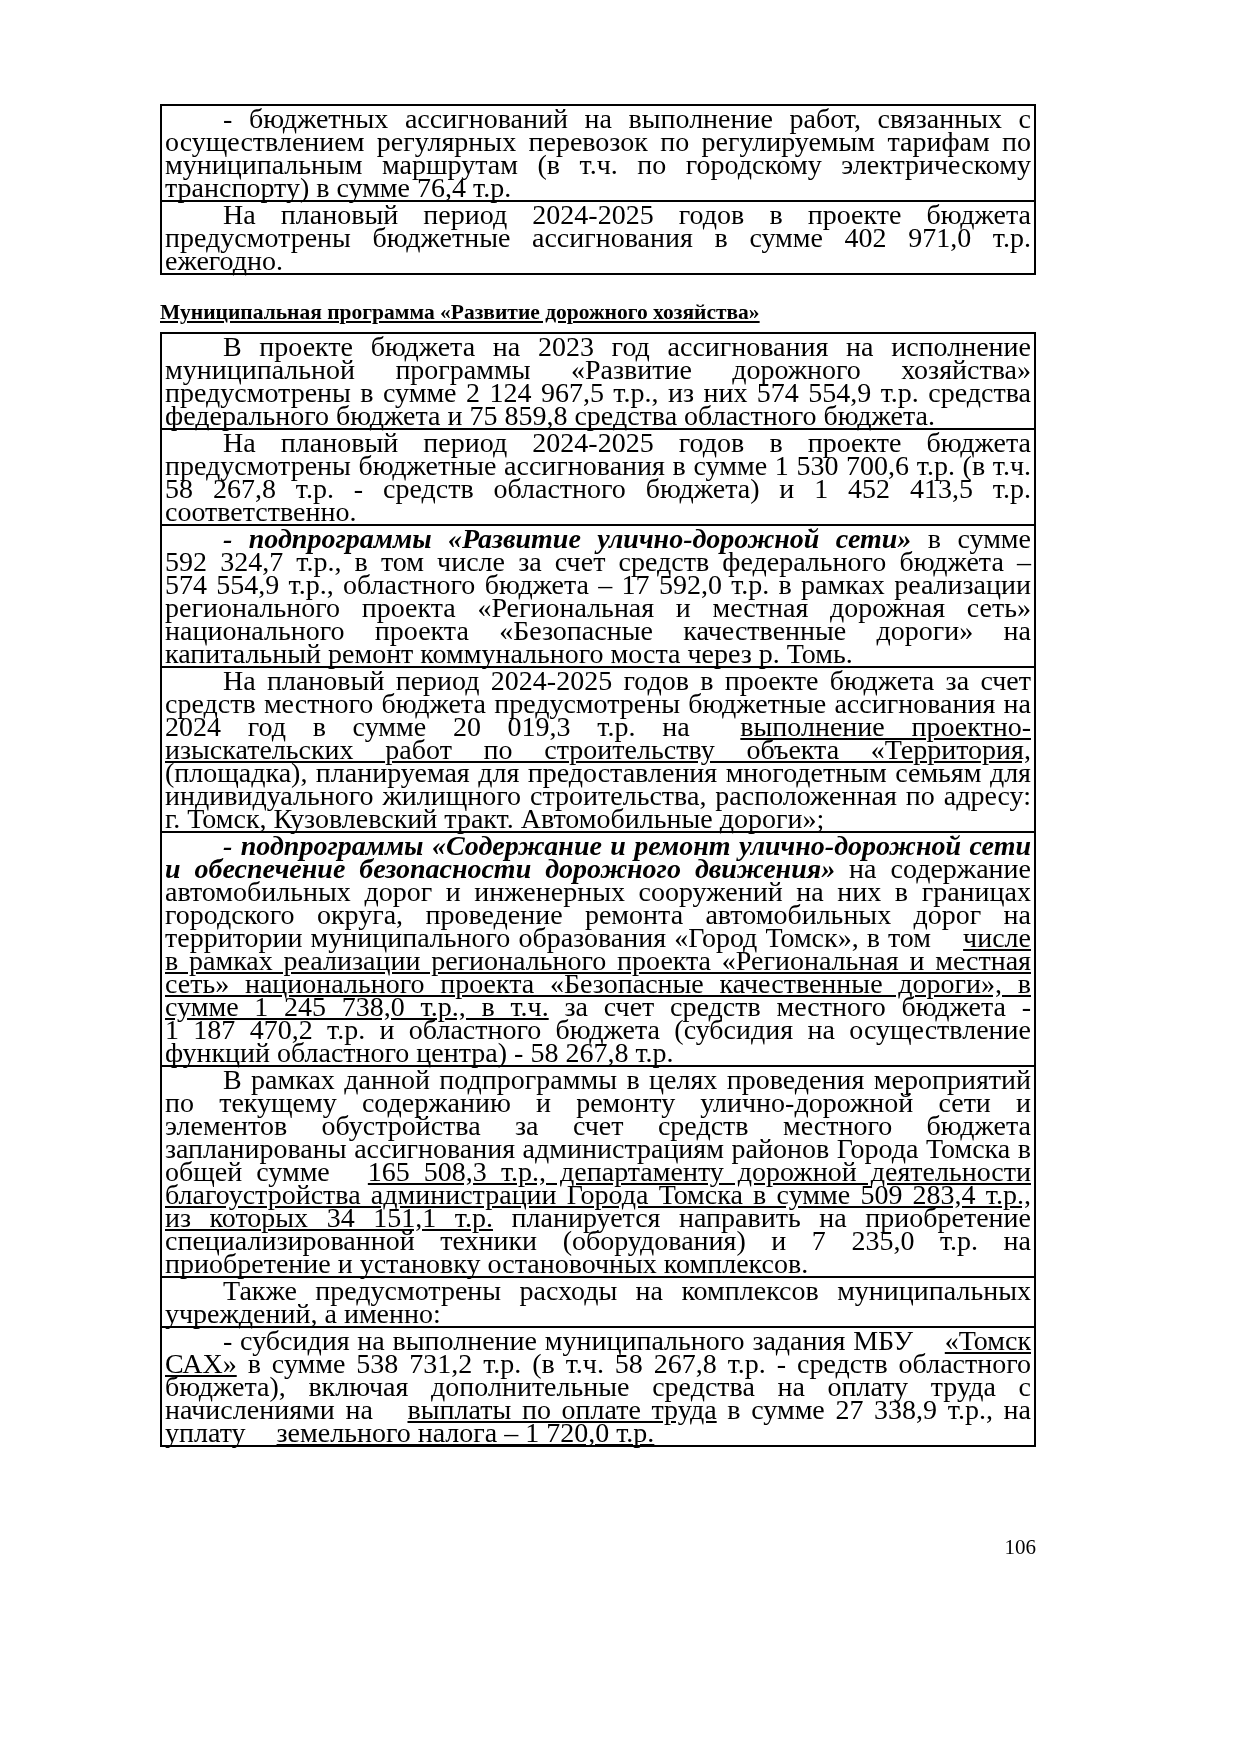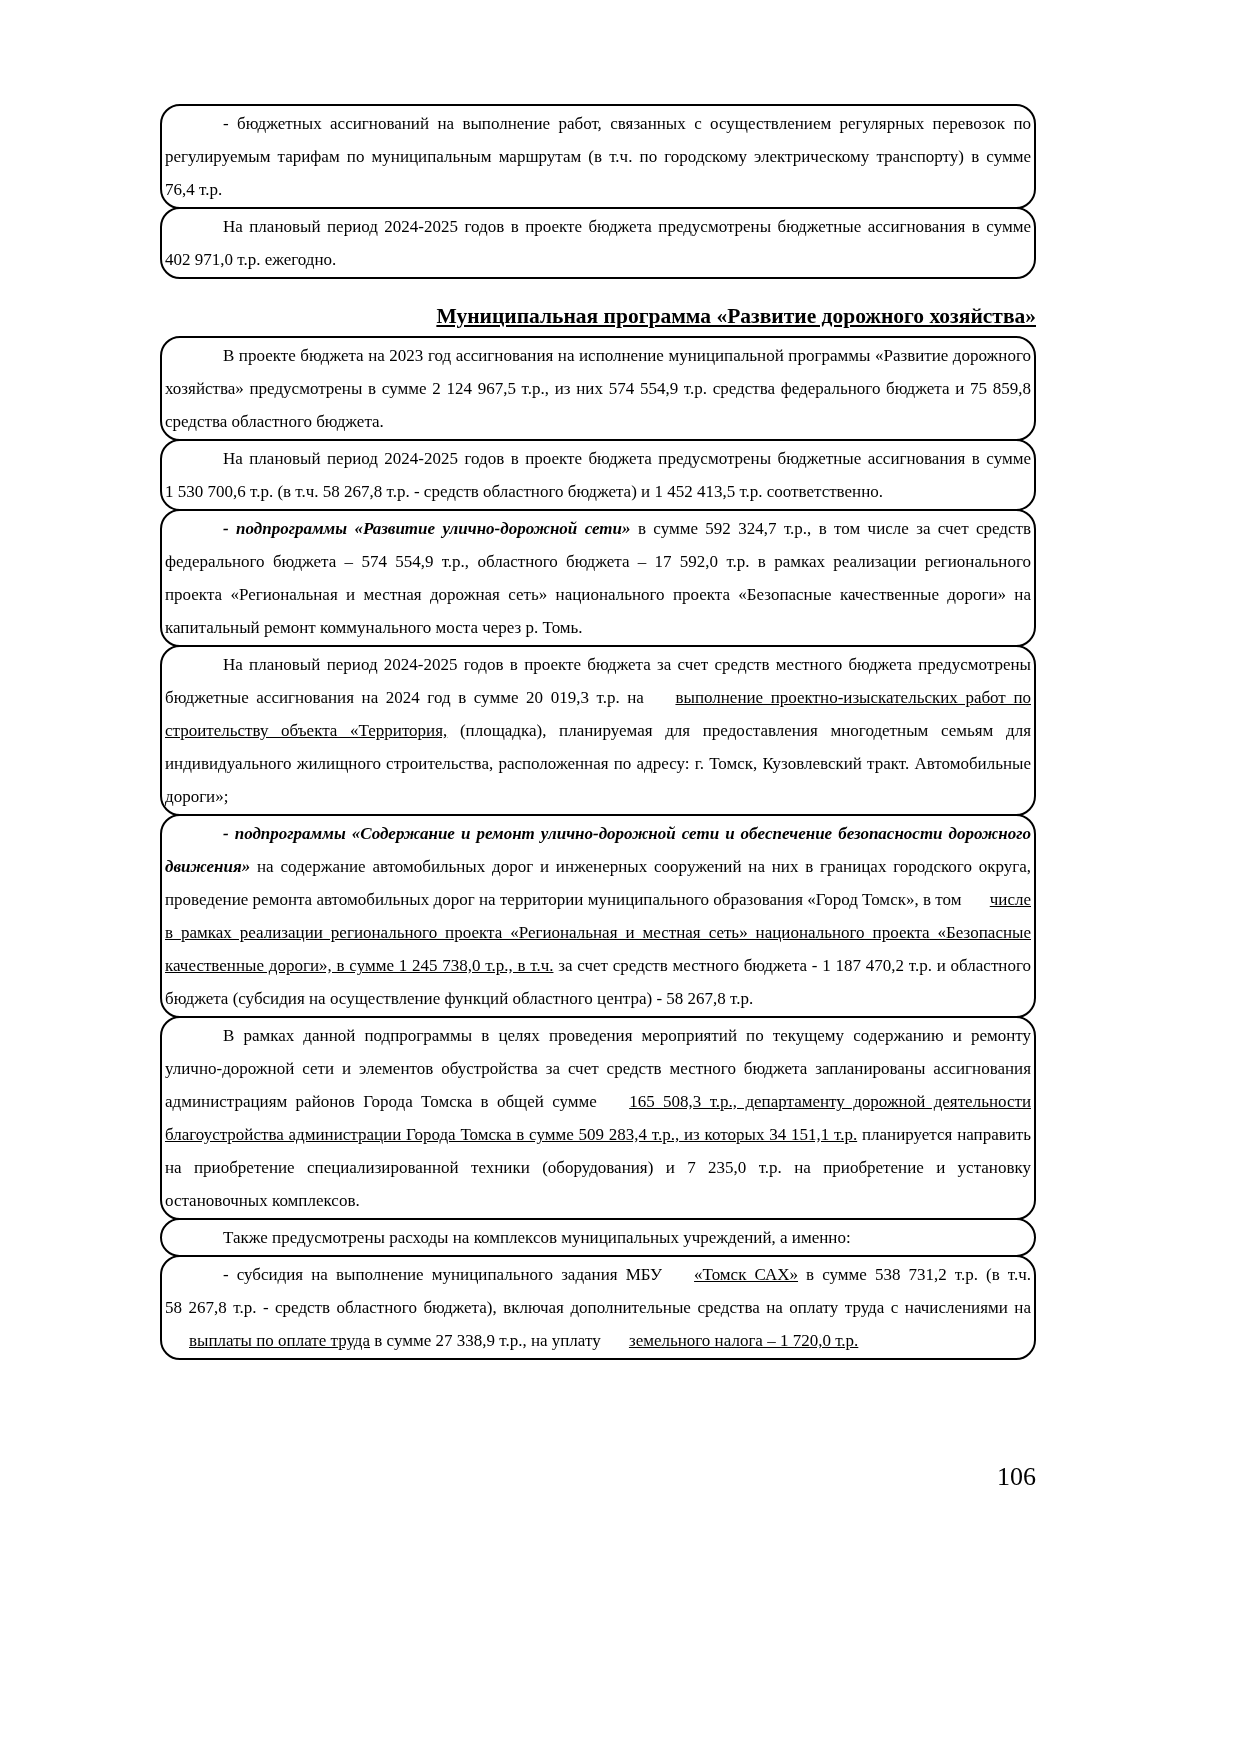--- a/index.html
+++ b/index.html
@@ -13,49 +13,48 @@
     position: relative;
     overflow: hidden;
   }
   .content {
     position: absolute;
     left: 160px;
     top: 106px;
     width: 876px;
   }
   .para {
-    font-size: 17px;
-    line-height: 33px;
+    font-size: 28px;
+    line-height: 23px;
     text-align: justify;
     text-indent: 58px;
-    border-radius: 20px;
   }
   .para.boxed {
     border: 2px solid #000000;
     margin-top: -2px;
     padding: 1px 3px;
   }
   .heading {
-    text-align: right;
+    text-align: left;
     text-indent: 0;
     margin: 24px 0 8px 0;
     font-size: 21.5px;
     line-height: 27px;
     font-weight: bold;
   }
   .heading-text { text-decoration: underline; }
   .bi { font-weight: bold; font-style: italic; }
   .u  { text-decoration: underline; margin-left: 24px; }
   .page-number {
     position: absolute;
     left: 160px;
-    top: 1464px;
+    top: 1534px;
     width: 876px;
     text-align: right;
-    font-size: 26px;
+    font-size: 21px;
     line-height: 26px;
   }
 </style>
 </head>
 <body>
 
 <div class="page-root">
   <div class="content" id="doc-content">
       <div class="para boxed"><span class="">- бюджетных ассигнований на выполнение работ, связанных с осуществлением регулярных перевозок по регулируемым тарифам по муниципальным маршрутам (в т.ч. по городскому электрическому транспорту) в сумме 76,4&nbsp;т.р.</span></div>
       <div class="para boxed"><span class="">На плановый период 2024-2025 годов в проекте бюджета предусмотрены бюджетные ассигнования в сумме 402&nbsp;971,0&nbsp;т.р. ежегодно.</span></div>

